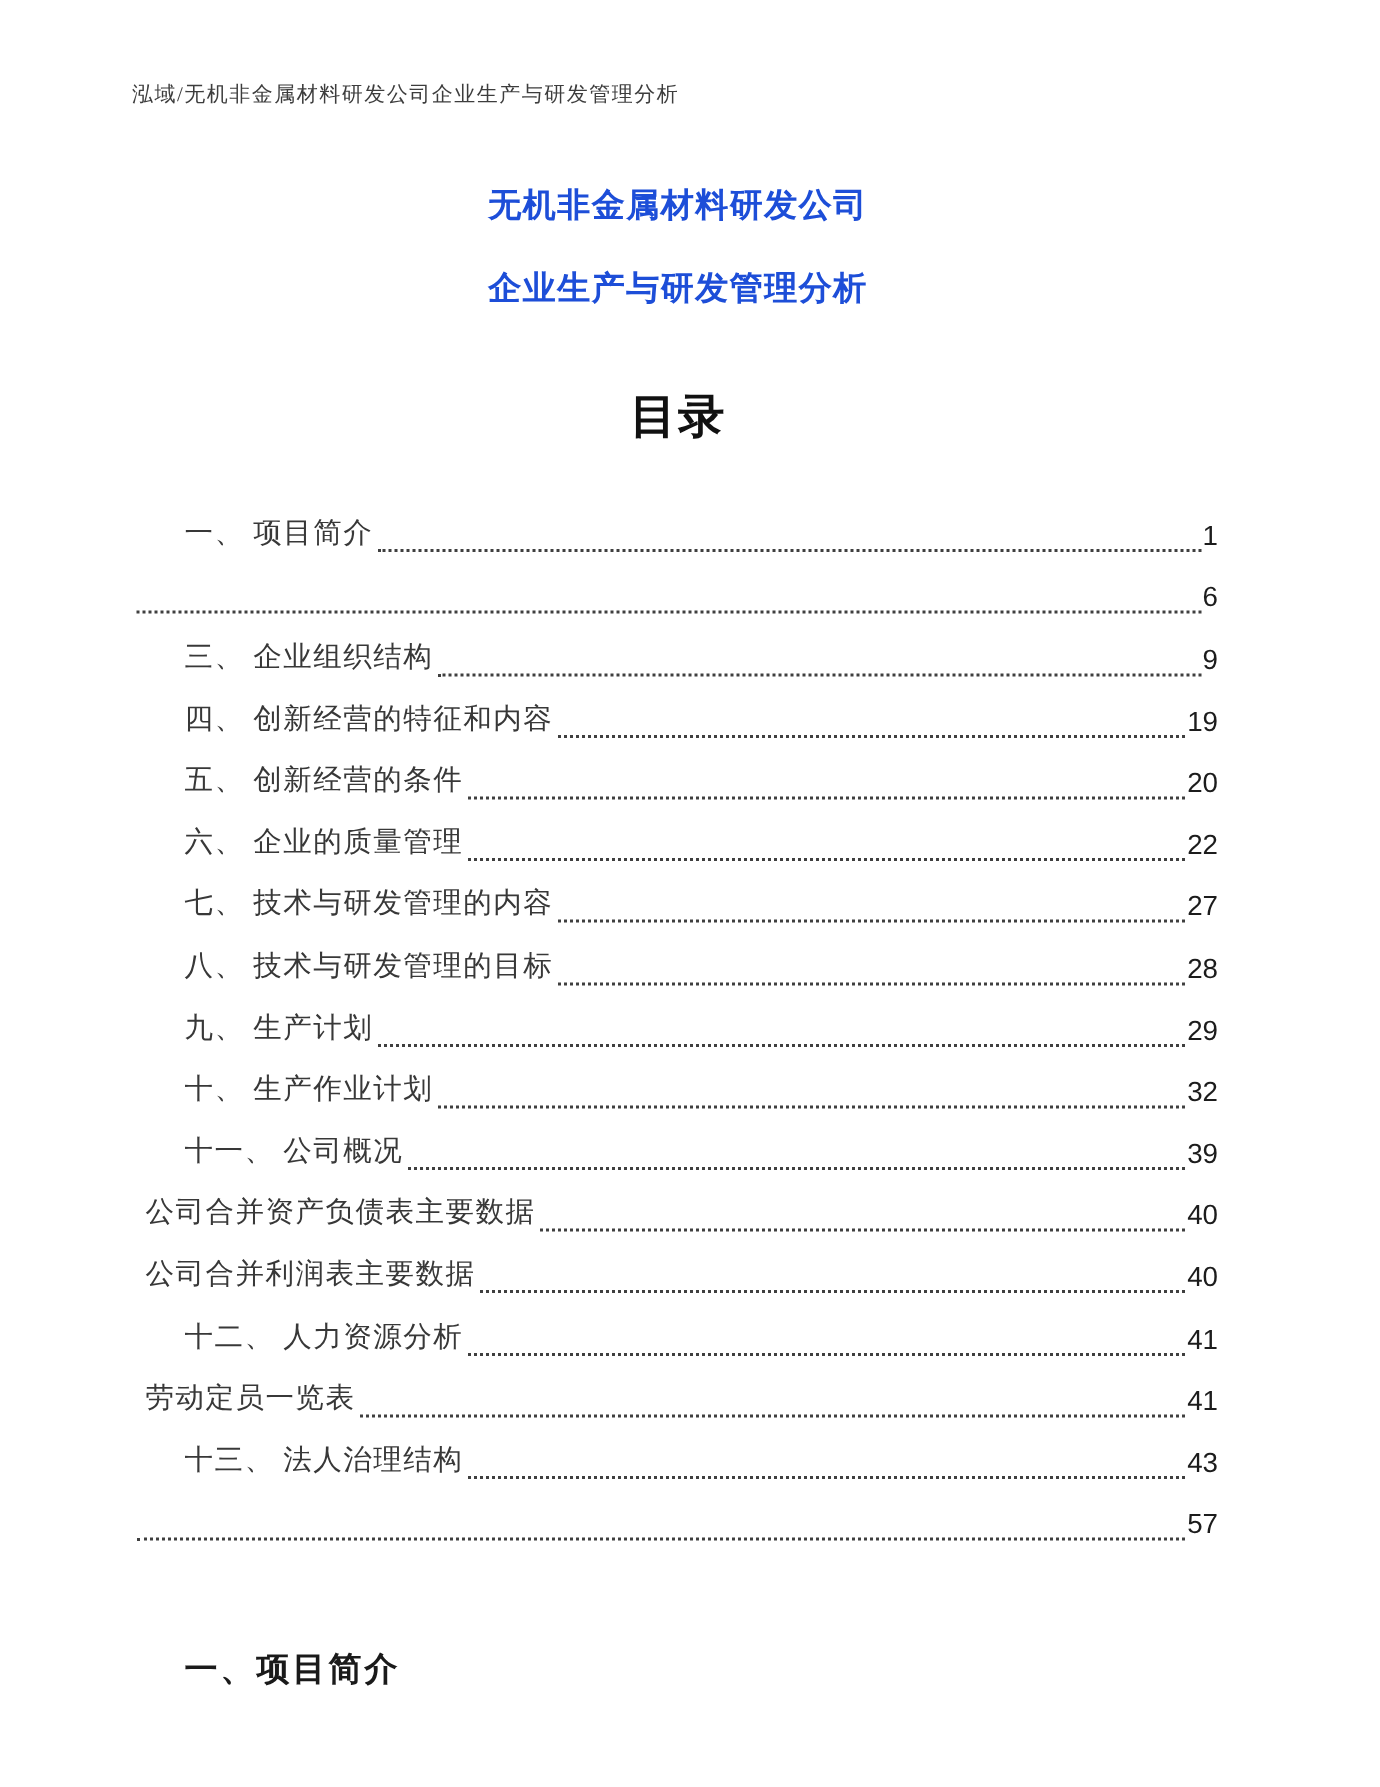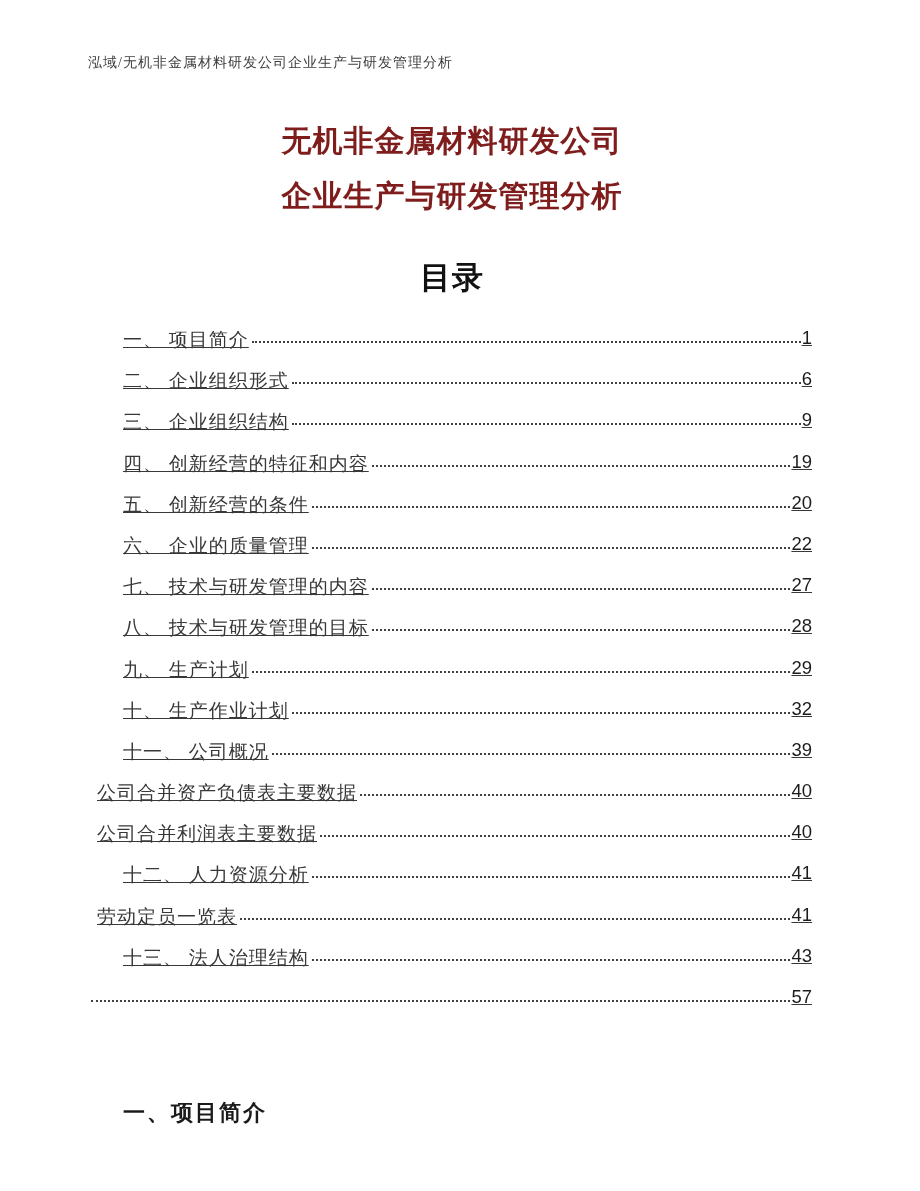--- a/index.html
+++ b/index.html
@@ -20,22 +20,22 @@
     color: #3d3d3d;
     white-space: nowrap;
   }
   .doc-title {
     position: absolute;
     left: 0;
     width: 100%;
     text-align: center;
     font-family: "Liberation Sans", sans-serif;
     font-weight: 700;
-    font-size: 30px;
-    color: #7f1d1d;
+    font-size: 22px;
+    color: #1d4ed8;
     letter-spacing: 1px;
     line-height: 1;
   }
   .doc-title.line1 { top: 126px; }
   .doc-title.line2 { top: 181px; }
   .toc-heading {
     position: absolute;
     left: 0;
     top: 262px;
     width: 100%;
@@ -48,25 +48,24 @@
     line-height: 1;
   }
   .toc {
     position: absolute;
     left: 88px;
     right: 92px;
     top: 327px;
   }
   .toc-row {
     display: flex;
-    align-items: flex-start;
+    align-items: flex-end;
     height: 41.2px;
     font-size: 19px;
     color: #383838;
-    text-decoration: underline;
   }
   .toc-label {
     padding-left: 35px;
     white-space: nowrap;
     letter-spacing: 1px;
   }
   .toc-row.flush .toc-label { padding-left: 9px; }
   .toc-dots {
     flex: 1;
     height: 14px;
@@ -108,21 +107,20 @@
 
   <div class="toc">
 
     <div class="toc-row">
       <span class="toc-label">一、 项目简介</span>
       <span class="toc-dots"></span>
       <span class="toc-page">1</span>
     </div>
 
     <div class="toc-row">
-      <span class="toc-label">二、 企业组织形式</span>
       <span class="toc-dots"></span>
       <span class="toc-page">6</span>
     </div>
 
     <div class="toc-row">
       <span class="toc-label">三、 企业组织结构</span>
       <span class="toc-dots"></span>
       <span class="toc-page">9</span>
     </div>
 

